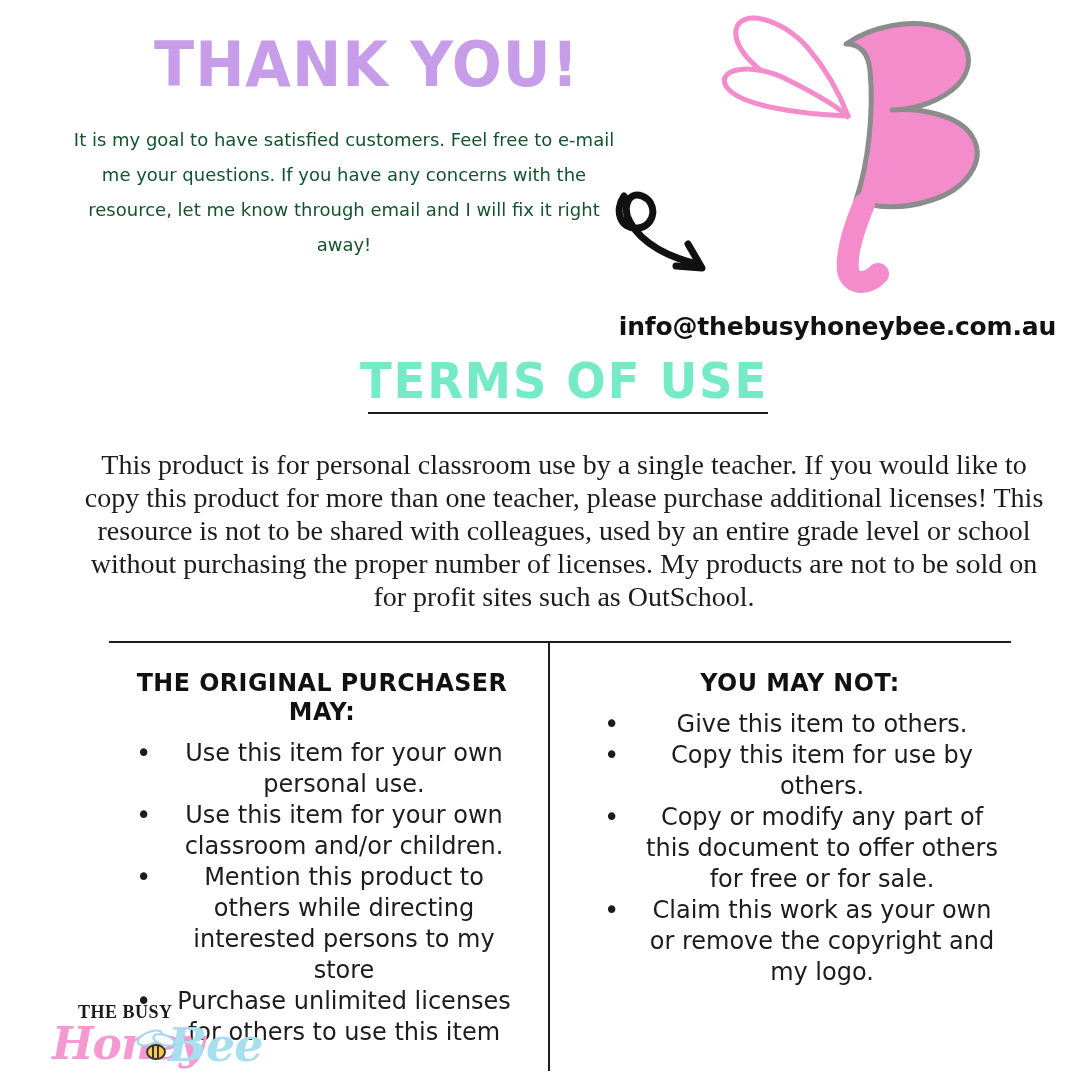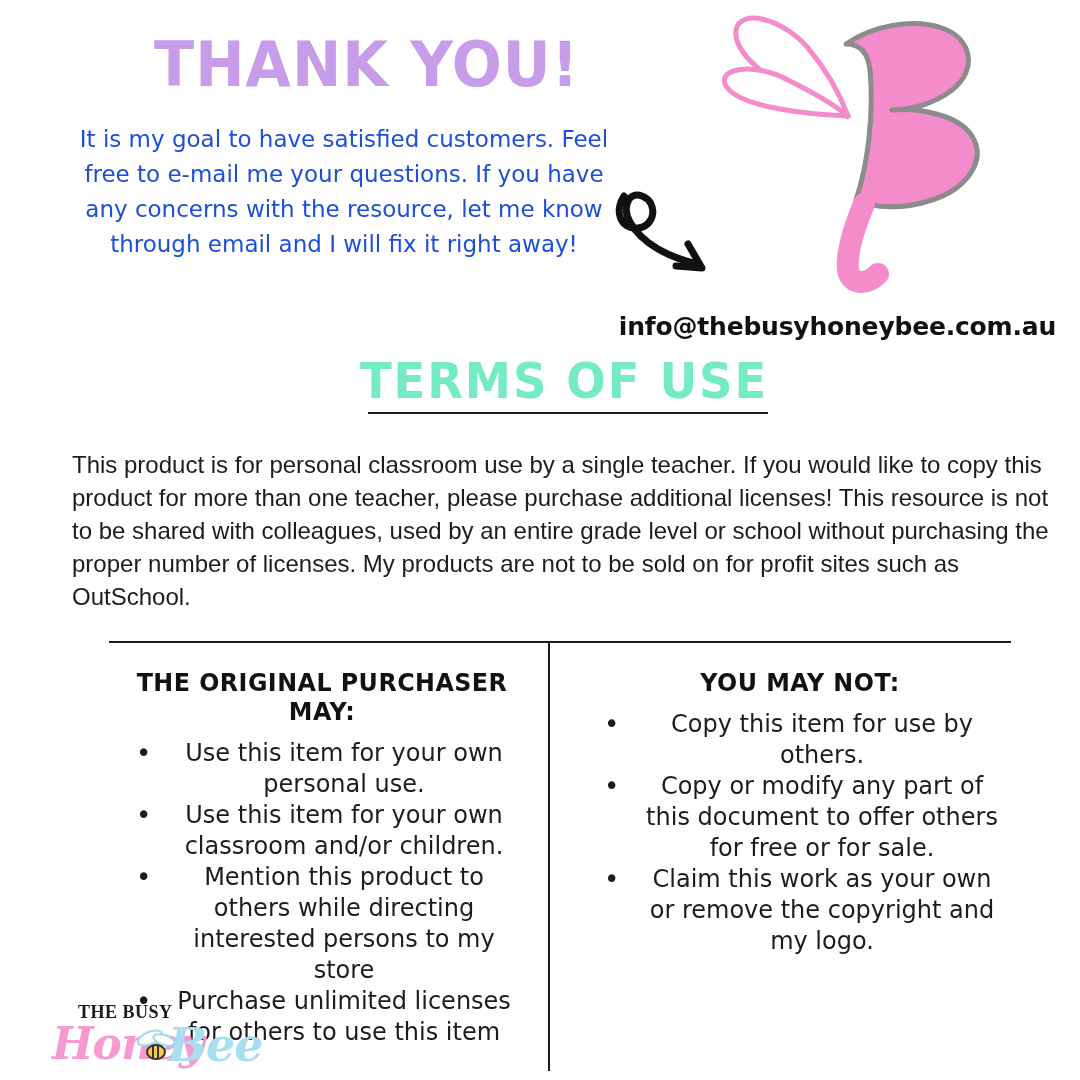--- a/index.html
+++ b/index.html
@@ -38,23 +38,23 @@
     white-space: nowrap;
   }
 
   
   .intro {
     position: absolute;
     left: 40px;
     top: 122px;
     width: 560px;
     text-align: center;
-    font-size: 23px;
+    font-size: 18px;
     line-height: 35px;
-    color: #1d4ed8;
+    color: #14532d;
     font-family: "DejaVu Sans", sans-serif;
   }
 
   
   .arrow-doodle {
     position: absolute;
     left: 588px;
     top: 178px;
     width: 110px;
     height: 105px;
@@ -103,24 +103,25 @@
     height: 2px;
     background: #1d1d1d;
   }
 
   
   .terms-body {
     position: absolute;
     left: 48px;
     top: 448px;
     width: 984px;
-    font-size: 24px;
+    text-align: center;
+    font-size: 28px;
     line-height: 33px;
     color: #1c1c1c;
-    font-family: Liberation Sans, sans-serif;
+    font-family: Liberation Serif, serif;
   }
 
   
   .h-rule {
     position: absolute;
     left: 85px;
     top: 641px;
     width: 902px;
     height: 2px;
     background: #1d1d1d;
@@ -263,20 +264,21 @@
       <li>Use this item for your own personal use.</li>
       <li>Use this item for your own classroom and/or children.</li>
       <li>Mention this product to others while directing interested persons to my store</li>
       <li>Purchase unlimited licenses for others to use this item</li>
     </ul>
   </div>
 
   <div class="col col-right">
     <div class="col-head">YOU MAY NOT:</div>
     <ul class="col-list">
+      <li>Give this item to others.</li>
       <li>Copy this item for use by others.</li>
       <li>Copy or modify any part of this document to offer others for free or for sale.</li>
       <li>Claim this work as your own or remove the copyright and my logo.</li>
     </ul>
   </div>
 
   <div class="logo">
     <div class="logo-the-busy">THE BUSY</div>
     <div class="logo-honey">Honey</div>
     <div class="logo-bee">Bee</div>

